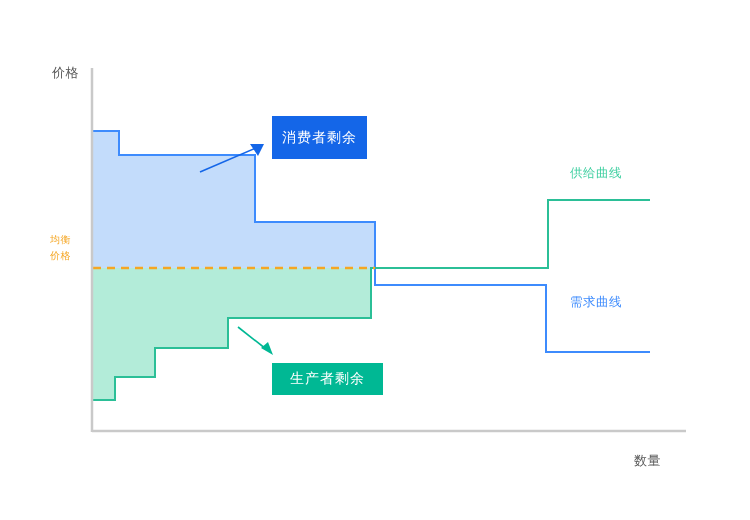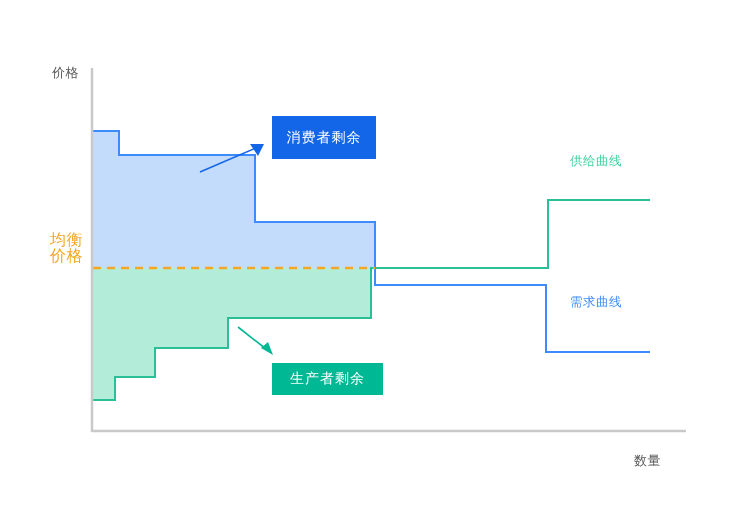--- a/index.html
+++ b/index.html
@@ -32,50 +32,50 @@
     letter-spacing: 0.5px;
   }
   #y-axis-label { left: 52px; top: 64px; }
   #x-axis-label { left: 634px; top: 452px; text-align: center; }
 
   .eq-label {
     position: absolute;
     left: 50px;
     top: 232px;
     width: 38px;
-    font-size: 16px;
+    font-size: 10px;
     line-height: 16px;
     color: #f5a623;
     text-align: left;
     letter-spacing: 0.5px;
   }
 
   .curve-label {
     position: absolute;
     font-size: 12.5px;
     white-space: nowrap;
     letter-spacing: 0.5px;
   }
-  #supply-label { left: 570px; top: 153px; color: #3ecfa0; }
+  #supply-label { left: 570px; top: 165px; color: #3ecfa0; }
   #demand-label { left: 570px; top: 294px; color: #3d8bfd; }
 
   .tag {
     position: absolute;
     display: flex;
     align-items: center;
     justify-content: center;
     color: #ffffff;
     font-size: 14px;
     letter-spacing: 1px;
     box-sizing: border-box;
   }
   #consumer-surplus-tag {
     left: 272px;
     top: 116px;
-    width: 104px;
+    width: 95px;
     height: 43px;
     background: #1466e8;
   }
   #producer-surplus-tag {
     left: 272px;
     top: 363px;
     width: 111px;
     height: 32px;
     background: #00b894;
   }

